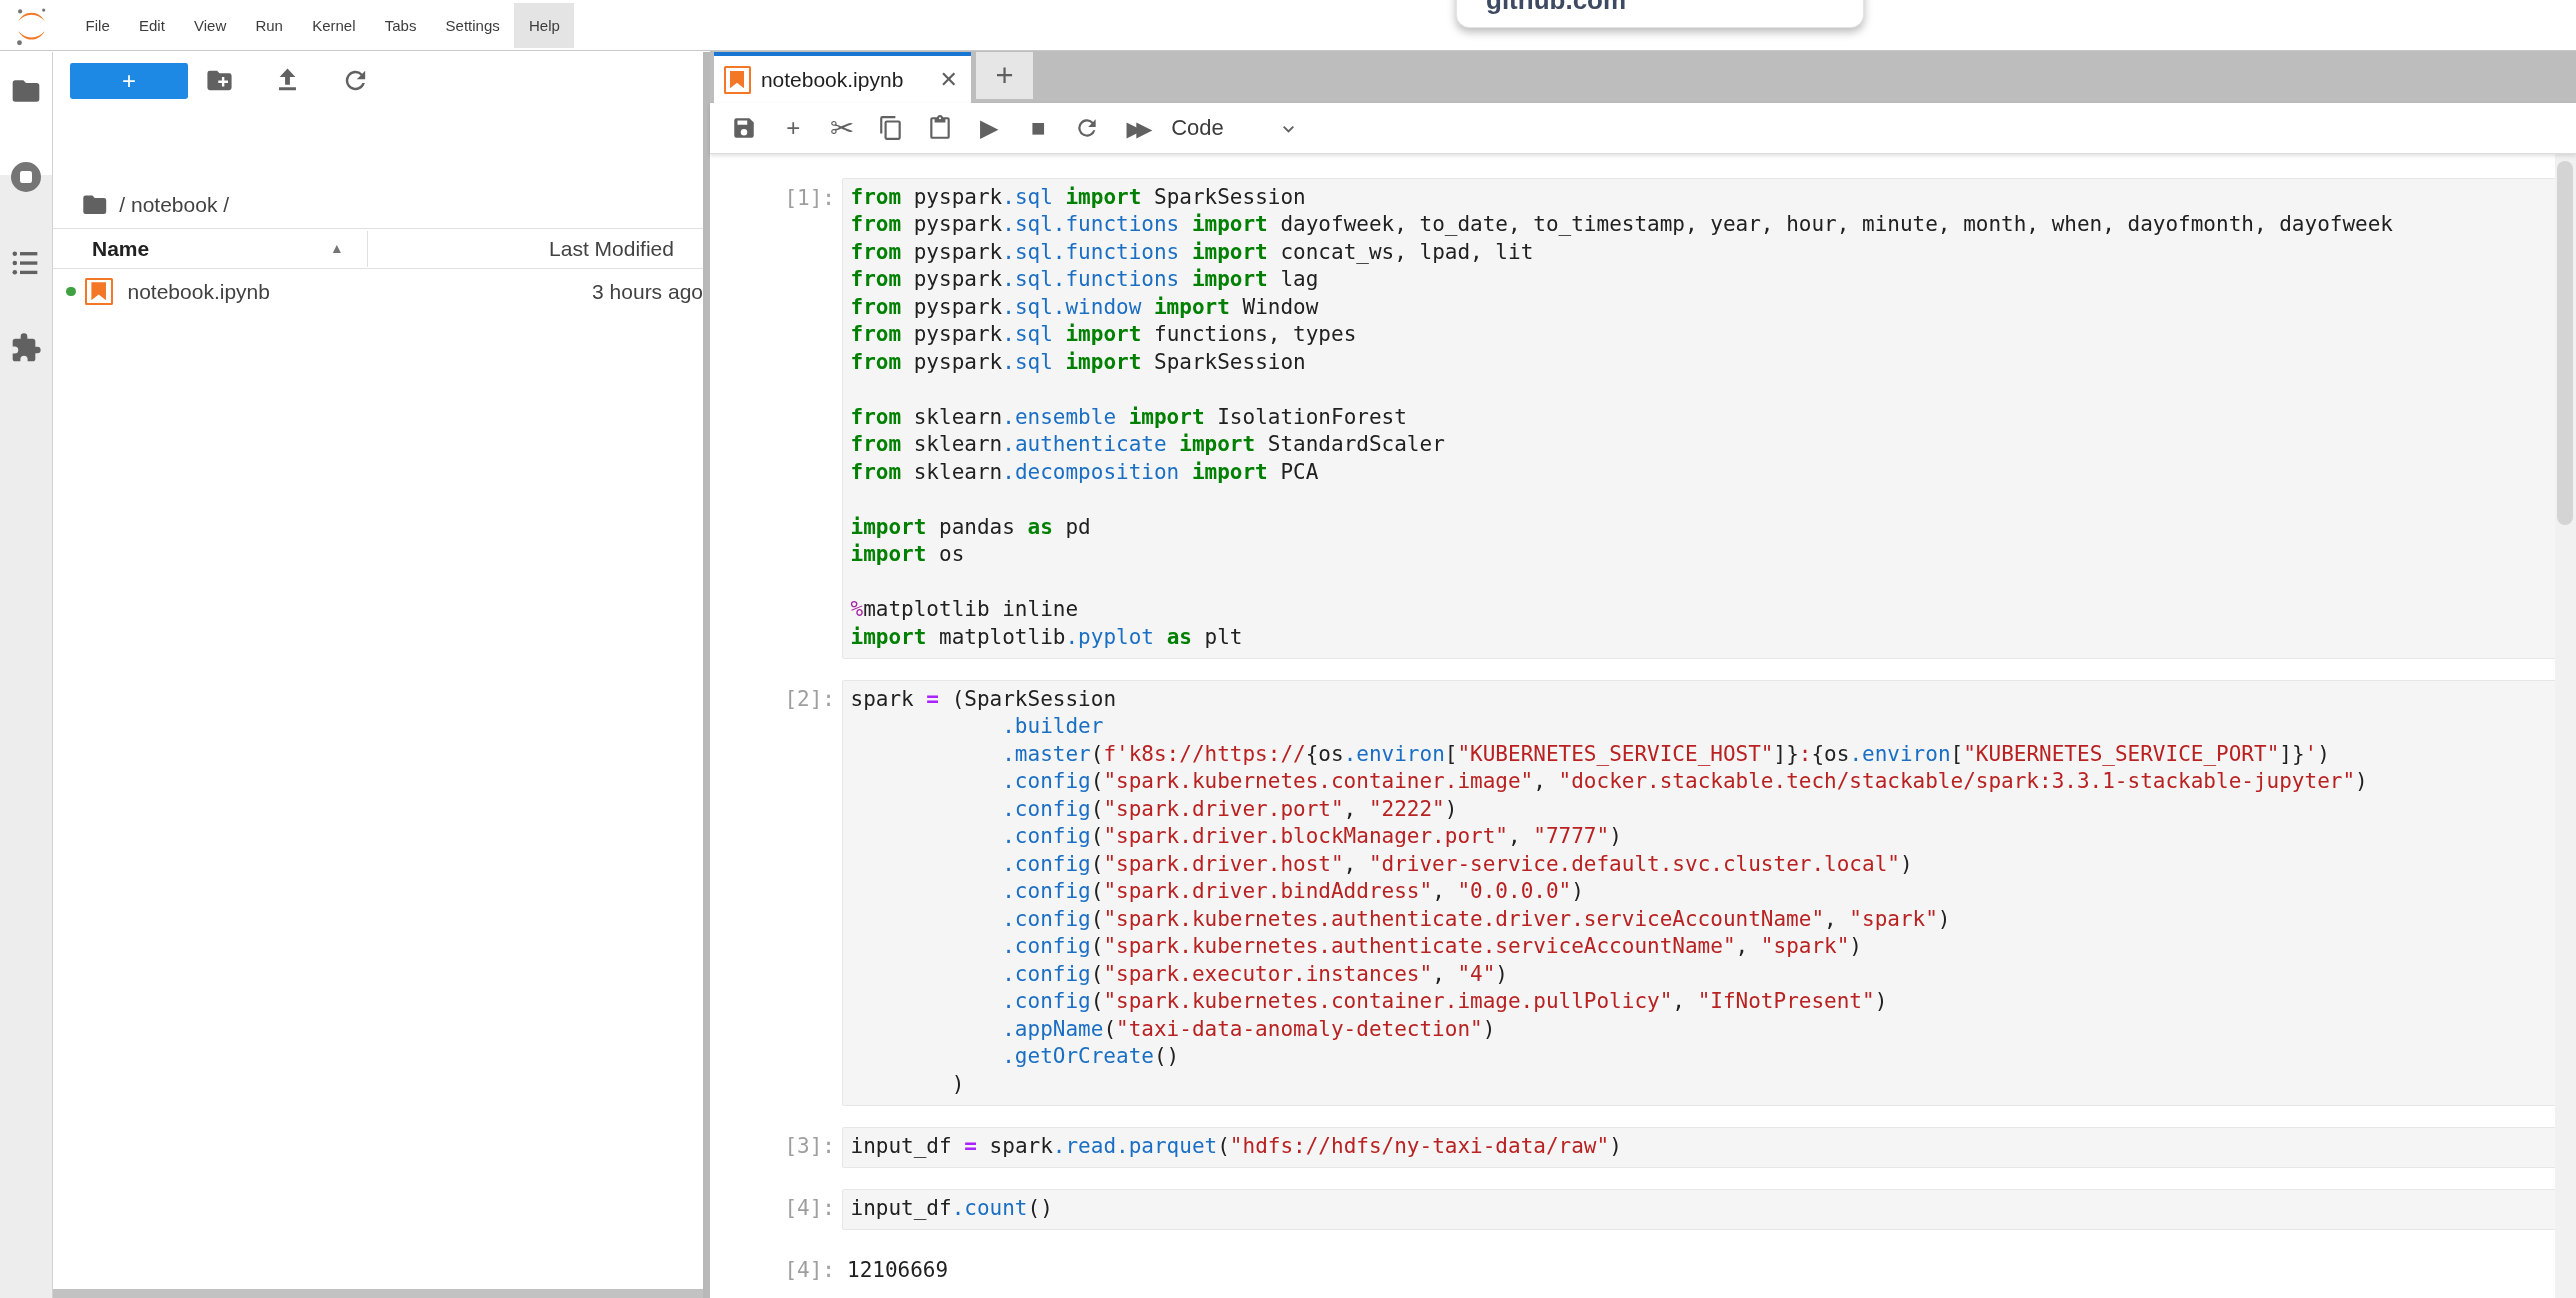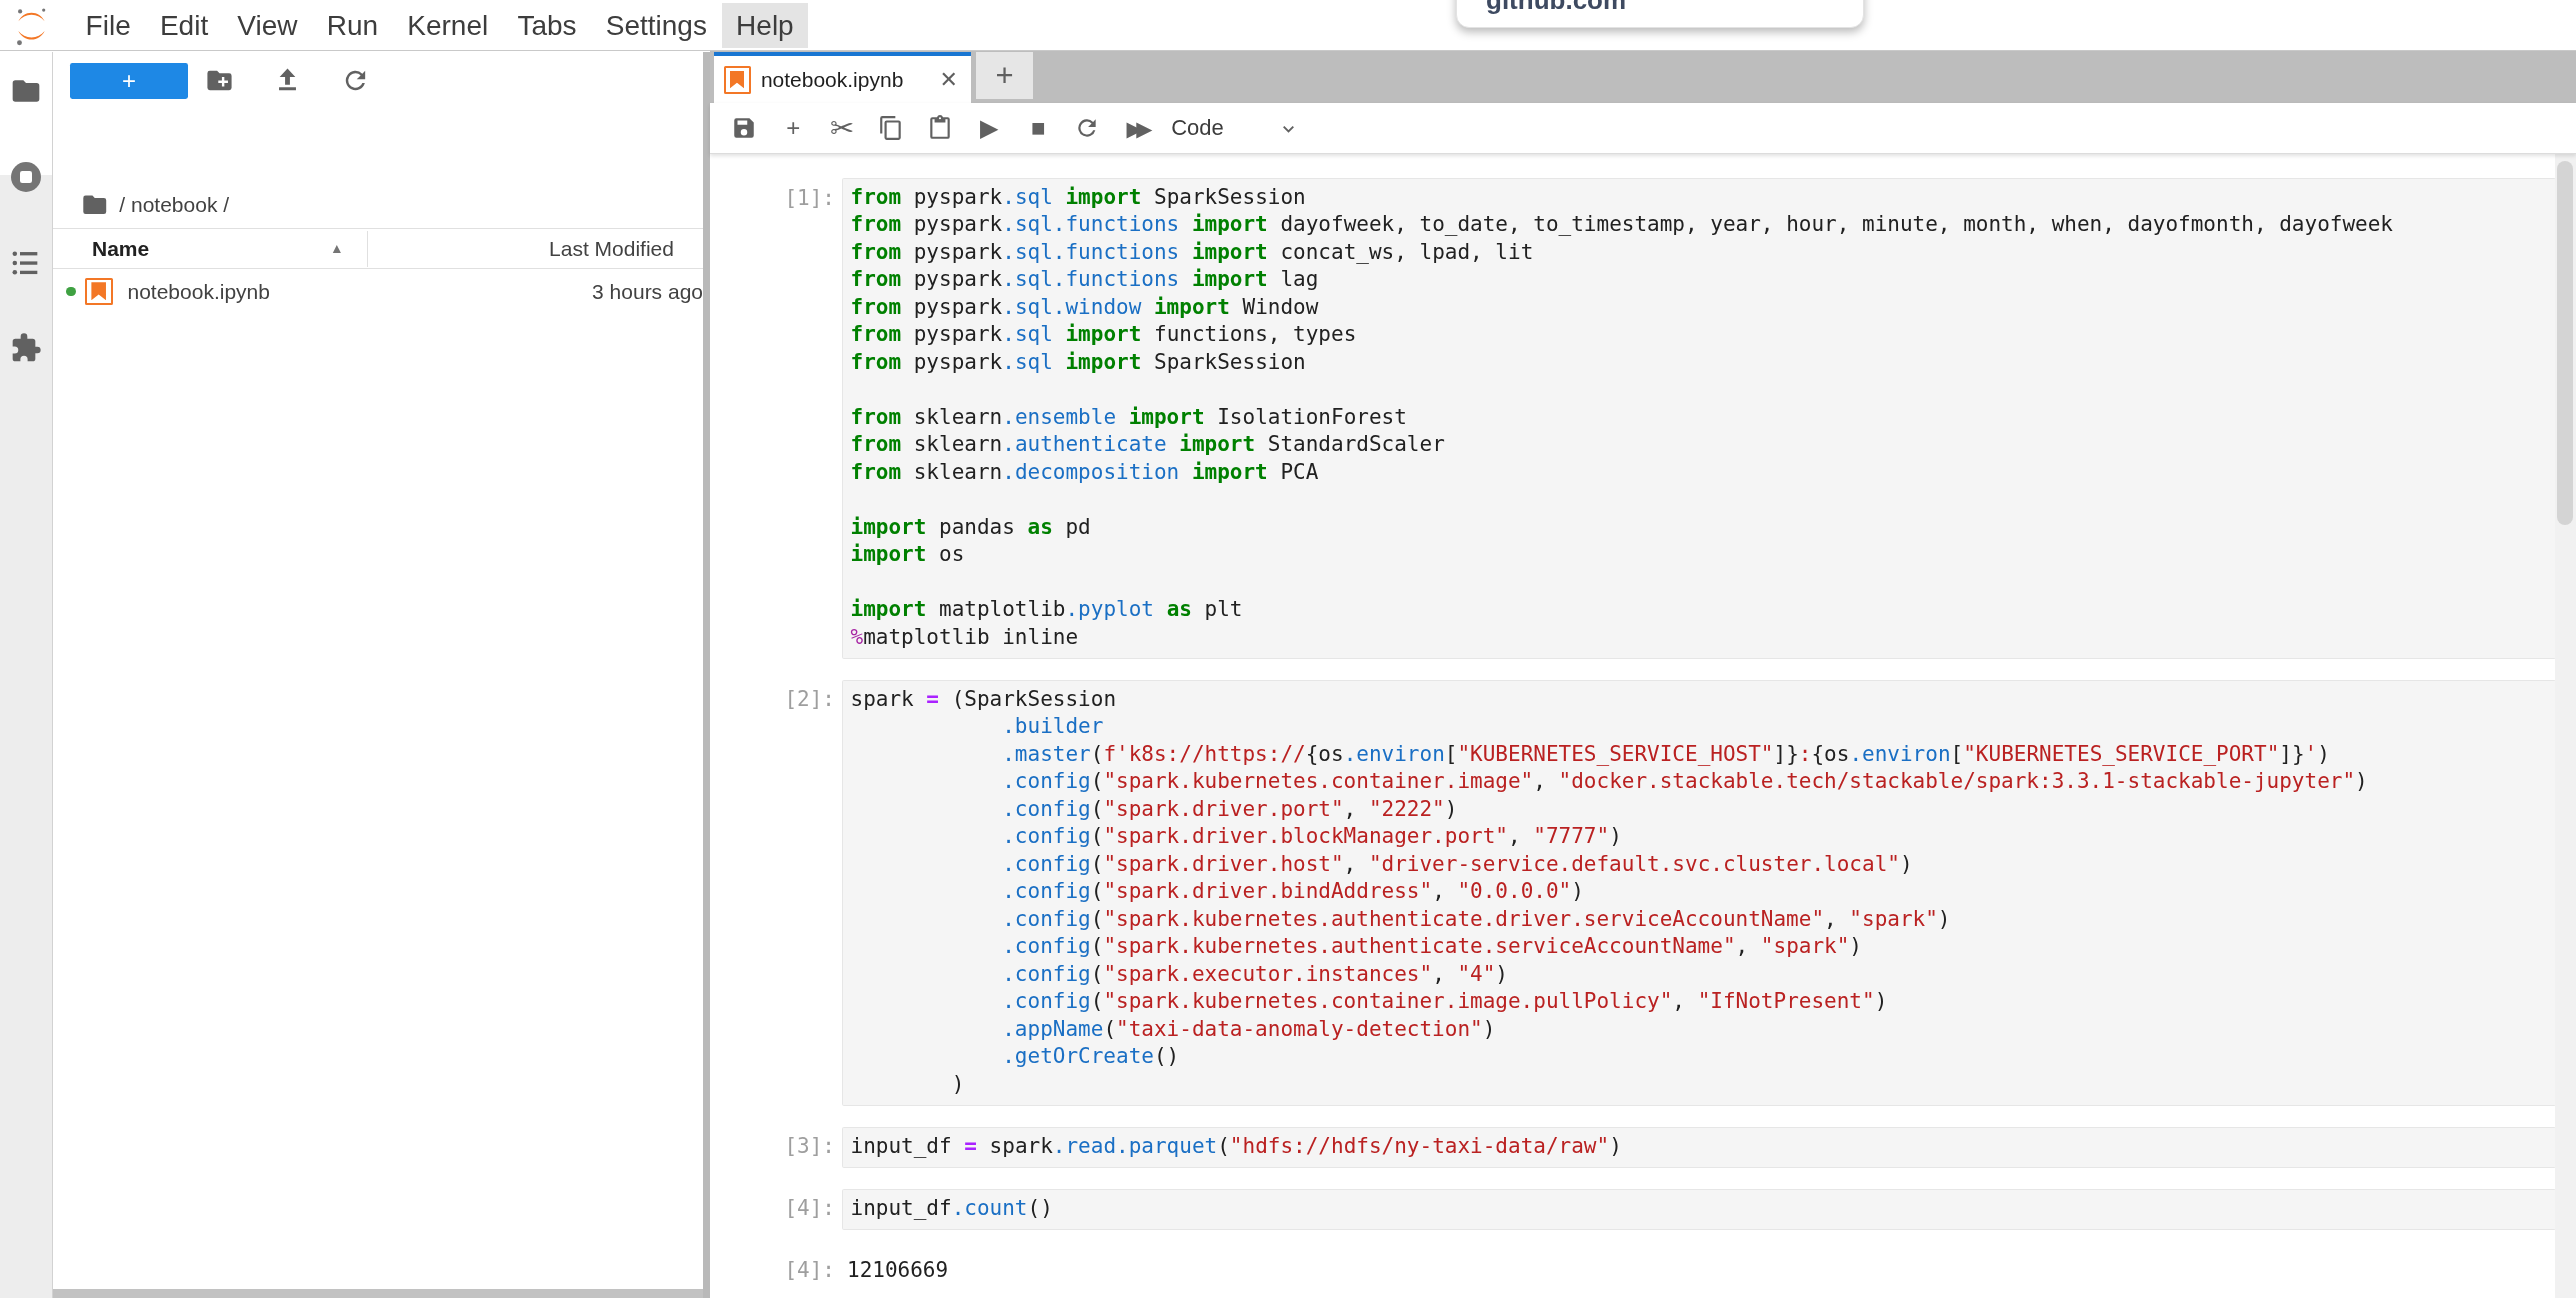--- a/index.html
+++ b/index.html
@@ -3,21 +3,21 @@
 <meta charset="utf-8">
 <style>
   html,body{margin:0;padding:0}
   body{width:2576px;height:1299px;position:relative;overflow:hidden;background:#fff;
        font-family:"Liberation Sans",sans-serif;color:#3d3d3d}
 
   
   #menubar{position:absolute;top:0;left:0;width:2576px;height:50px;background:#fff;
            border-bottom:1.6px solid #c9c9c9;display:flex;align-items:center;z-index:4}
   .logo{width:37px;height:39px;margin:3.2px 21px 0 13px;flex:none}
-  .menu-item{padding:0 14.6px;height:45px;line-height:45px;font-size:28px;color:#3d3d3d;cursor:default}
+  .menu-item{padding:0 14.6px;height:45px;line-height:45px;font-size:15px;color:#3d3d3d;cursor:default}
   .menu-item.active{background:#e4e4e4}
 
   
   #popup{position:absolute;left:1456px;top:-27.5px;width:406px;height:53px;background:#fff;
          border:0.8px solid #e3e3e3;border-radius:0 0 13px 13px;z-index:9;
          box-shadow:0 3.2px 9.7px rgba(0,0,0,.28);overflow:hidden}
   #popup .popup-text{position:absolute;left:29px;top:11.3px;font-size:26px;font-weight:600;color:#3e4a61}
 
   
   #strip{position:absolute;left:0;top:52px;width:52px;bottom:0;background:#ededed;
@@ -294,22 +294,22 @@
           <div class="cm-line"><span class="tok-k">from </span><span class="tok-t">pyspark</span><span class="tok-p">.sql</span><span class="tok-t"> </span><span class="tok-k">import </span><span class="tok-t">functions, types</span></div>
           <div class="cm-line"><span class="tok-k">from </span><span class="tok-t">pyspark</span><span class="tok-p">.sql</span><span class="tok-t"> </span><span class="tok-k">import </span><span class="tok-t">SparkSession</span></div>
           <div class="cm-line"></div>
           <div class="cm-line"><span class="tok-k">from </span><span class="tok-t">sklearn</span><span class="tok-p">.ensemble</span><span class="tok-t"> </span><span class="tok-k">import </span><span class="tok-t">IsolationForest</span></div>
           <div class="cm-line"><span class="tok-k">from </span><span class="tok-t">sklearn</span><span class="tok-p">.authenticate</span><span class="tok-t"> </span><span class="tok-k">import </span><span class="tok-t">StandardScaler</span></div>
           <div class="cm-line"><span class="tok-k">from </span><span class="tok-t">sklearn</span><span class="tok-p">.decomposition</span><span class="tok-t"> </span><span class="tok-k">import </span><span class="tok-t">PCA</span></div>
           <div class="cm-line"></div>
           <div class="cm-line"><span class="tok-k">import </span><span class="tok-t">pandas </span><span class="tok-k">as </span><span class="tok-t">pd</span></div>
           <div class="cm-line"><span class="tok-k">import </span><span class="tok-t">os</span></div>
           <div class="cm-line"></div>
+          <div class="cm-line"><span class="tok-m">%</span><span class="tok-t">matplotlib inline</span></div>
           <div class="cm-line"><span class="tok-k">import </span><span class="tok-t">matplotlib</span><span class="tok-p">.pyplot</span><span class="tok-t"> </span><span class="tok-k">as </span><span class="tok-t">plt</span></div>
-          <div class="cm-line"><span class="tok-m">%</span><span class="tok-t">matplotlib inline</span></div>
         </div>
       </div>
       <div class="nb-row">
         <div class="nb-prompt">[2]:</div>
         <div class="nb-editor">
           <div class="cm-line"><span class="tok-t">spark </span><span class="tok-o">=</span><span class="tok-t"> (SparkSession</span></div>
           <div class="cm-line"><span class="tok-t">            </span><span class="tok-p">.builder</span></div>
           <div class="cm-line"><span class="tok-t">            </span><span class="tok-p">.master</span><span class="tok-t">(</span><span class="tok-s">f'k8s://https://</span><span class="tok-t">{os</span><span class="tok-p">.environ</span><span class="tok-t">[</span><span class="tok-s">"KUBERNETES_SERVICE_HOST"</span><span class="tok-t">]}</span><span class="tok-s">:</span><span class="tok-t">{os</span><span class="tok-p">.environ</span><span class="tok-t">[</span><span class="tok-s">"KUBERNETES_SERVICE_PORT"</span><span class="tok-t">]}</span><span class="tok-s">'</span><span class="tok-t">)</span></div>
           <div class="cm-line"><span class="tok-t">            </span><span class="tok-p">.config</span><span class="tok-t">(</span><span class="tok-s">"spark.kubernetes.container.image"</span><span class="tok-t">, </span><span class="tok-s">"docker.stackable.tech/stackable/spark:3.3.1-stackable-jupyter"</span><span class="tok-t">)</span></div>
           <div class="cm-line"><span class="tok-t">            </span><span class="tok-p">.config</span><span class="tok-t">(</span><span class="tok-s">"spark.driver.port"</span><span class="tok-t">, </span><span class="tok-s">"2222"</span><span class="tok-t">)</span></div>

